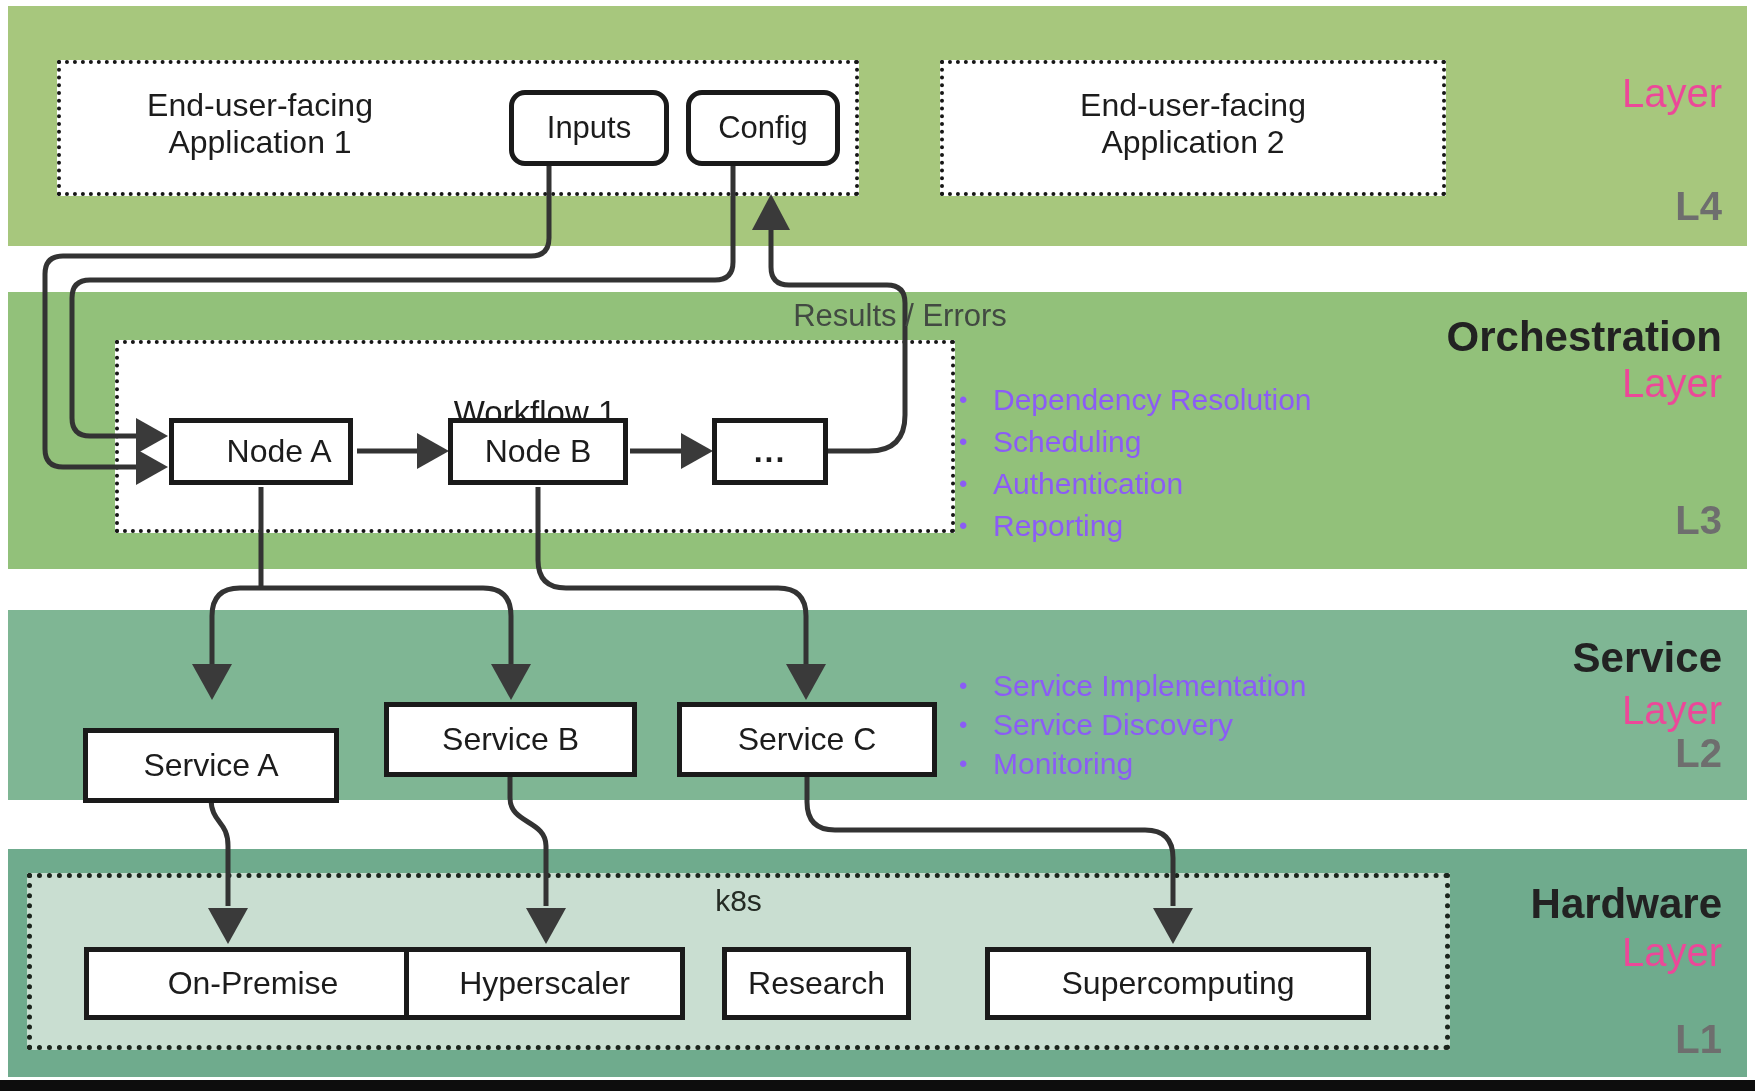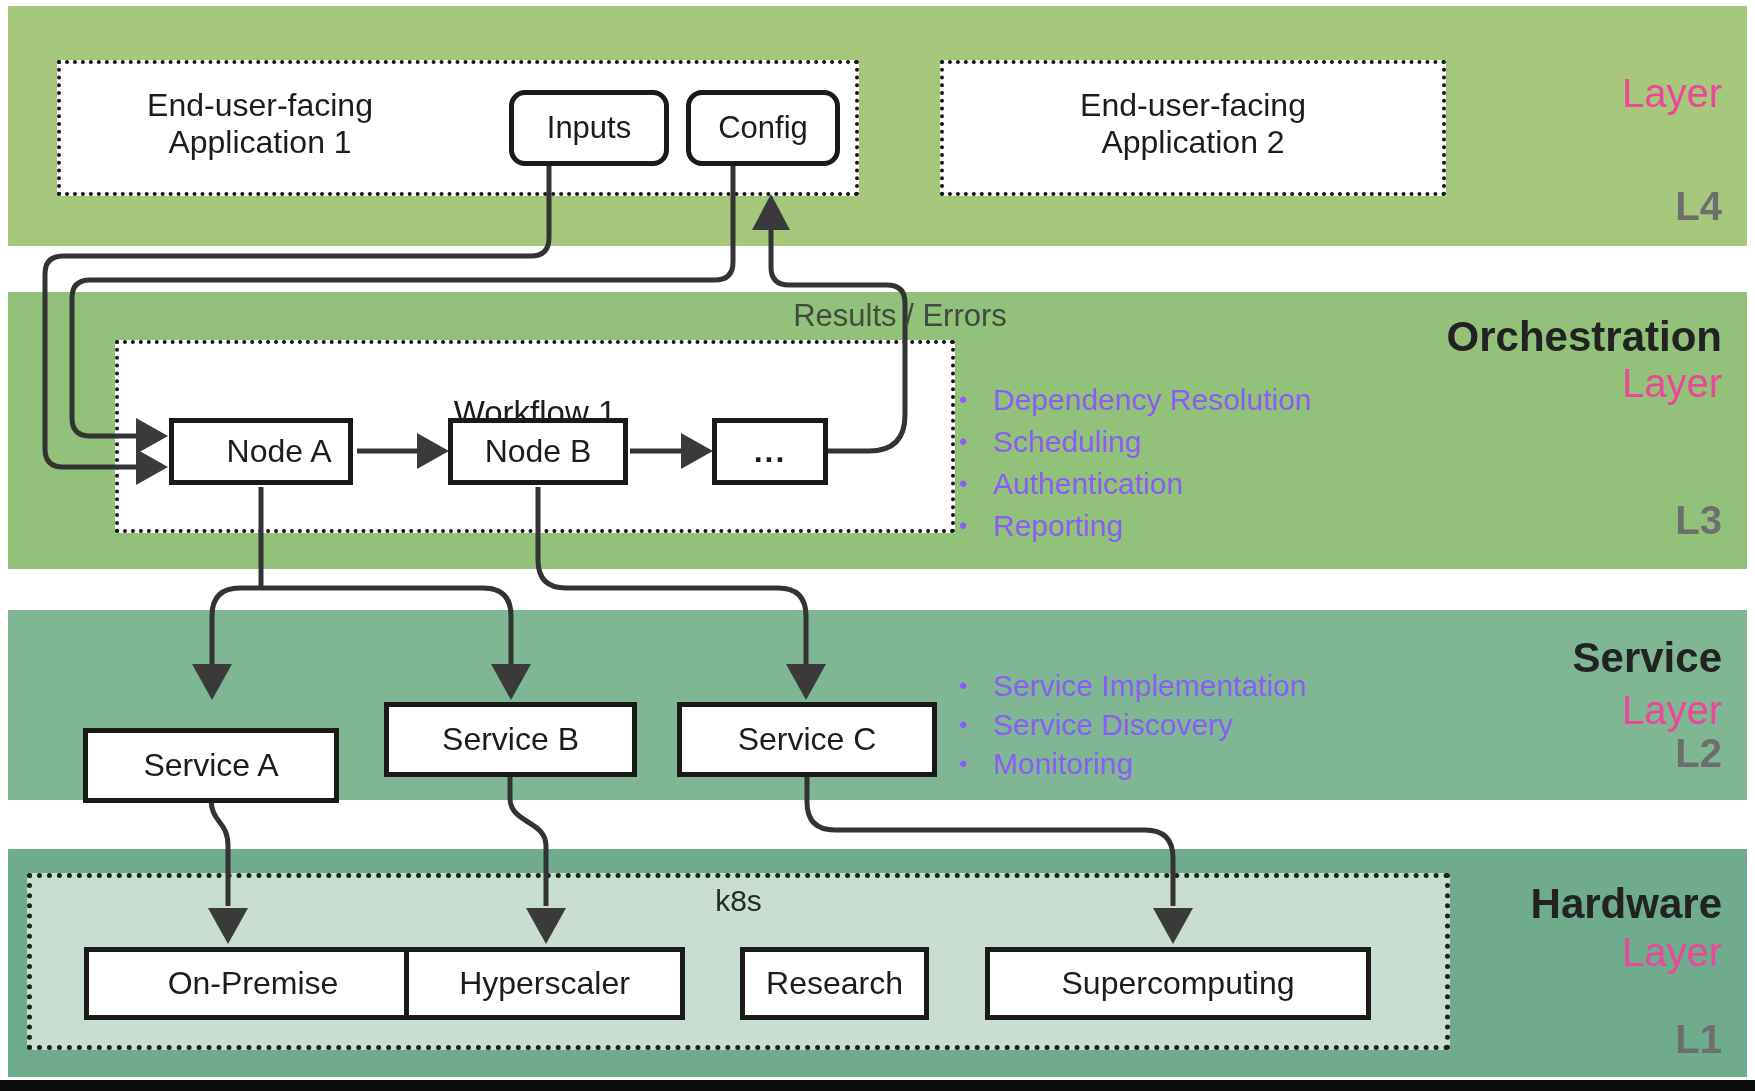--- a/index.html
+++ b/index.html
@@ -28,21 +28,21 @@
     display:flex;align-items:center;justify-content:center;font-size:32px;z-index:10;}
   .btn{border-radius:16px;font-size:31px;margin-left:40px;}
   .node-a{left:169px;top:418px;width:184px;height:67px;padding-left:36px;}
   .node-b{left:448px;top:418px;width:180px;height:67px;}
   .node-more{left:712px;top:418px;width:116px;height:67px;font-weight:700;letter-spacing:2px;}
   .svc-a{left:83px;top:702px;width:256px;height:75px;margin-top:26px;}
   .svc-b{left:384px;top:702px;width:253px;height:75px;}
   .svc-c{left:677px;top:702px;width:260px;height:75px;}
   .hw-onprem{left:84px;top:947px;width:338px;height:73px;}
   .hw-hyper{left:404px;top:947px;width:281px;height:73px;}
-  .hw-research{left:722px;top:947px;width:189px;height:73px;margin-left:18px;}
+  .hw-research{left:722px;top:947px;width:189px;height:73px;}
   .hw-super{left:985px;top:947px;width:386px;height:73px;}
 
   .label{position:absolute;z-index:10;}
   .app-label{width:420px;text-align:center;font-size:32px;line-height:37px;top:87px;}
   .app-label.a1{left:50px;}
   .app-label.a2{left:983px;}
   .btn-inputs{left:469px;top:90px;width:160px;height:76px;}
   .btn-config{left:646px;top:90px;width:154px;height:76px;}
 
   .layer-label{position:absolute;right:33px;text-align:right;z-index:10;}

